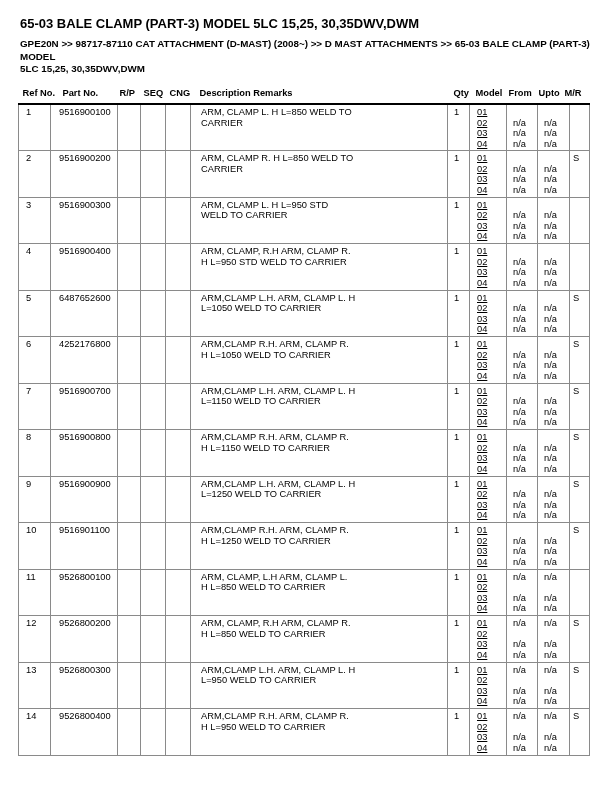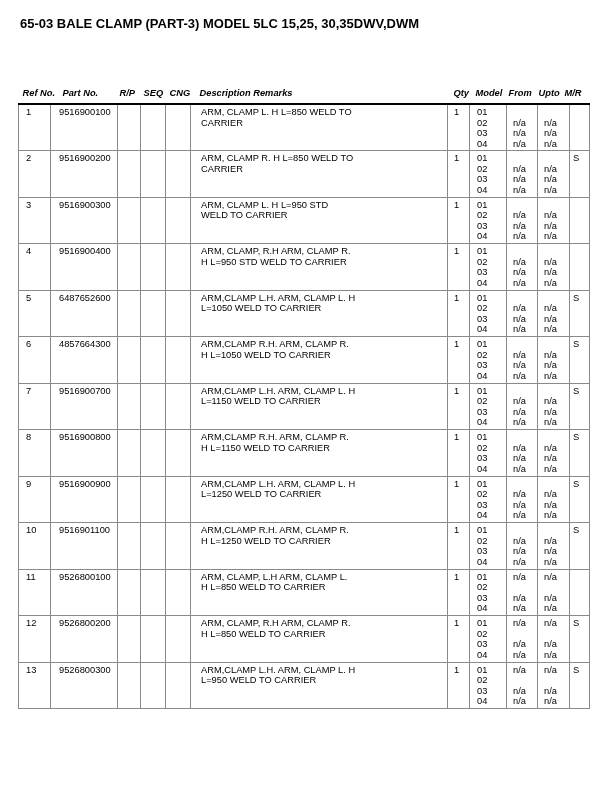--- a/index.html
+++ b/index.html
@@ -23,37 +23,37 @@
   }
   table.parts {
     position: absolute; left: 18px; top: 84px;
     width: 571px; table-layout: fixed;
     border-collapse: collapse;
   }
   table.parts th {
     font-size: 9.3px; font-weight: bold; text-align: left;
     vertical-align: bottom; padding: 0 0 5px 0;
     border: none; border-bottom: 2px solid #000000;
-    height: 14px; overflow: visible; white-space: nowrap; font-style: italic;
+    height: 14px; overflow: visible; white-space: nowrap;
   }
   table.parts td {
     border: 1px solid #8a8a8a;
     vertical-align: top;
     font-size: 9.3px; line-height: 10.6px;
     padding: 2px 1px 0 5px;
     white-space: pre-line;
     overflow: hidden;
   }
   table.parts tbody tr { height: 46.5px; }
   
   .c-ref  { padding-left: 7px !important; }
   .c-part { padding-left: 8px !important; margin-left: 20px; }
   .c-desc { padding-left: 10px !important; }
   .c-qty  { padding-left: 6px !important; }
-  .c-model{ padding-left: 7px !important; }
+  .c-model{ padding-left: 7px !important; text-decoration: underline; }
   .c-from { padding-left: 6px !important; }
   .c-upto { padding-left: 6px !important; }
   .c-mr   { padding-left: 3px !important; }
   
   .h-ref  { padding-left: 4px !important; }
   .h-part { padding-left: 12px !important; }
   .h-rp   { padding-left: 2px !important; }
   .h-seq  { padding-left: 3px !important; }
   .h-cng  { padding-left: 4px !important; }
   .h-desc { padding-left: 9px !important; }
@@ -63,20 +63,22 @@
   .h-upto { padding-left: 1px !important; margin-left: 44px; }
   .h-mr   { padding-left: 0 !important; text-indent: -5px; margin-top: 22px; }
 </style>
 </head>
 <body>
 
 <div class="page">
 
   <div class="title">65-03 BALE CLAMP (PART-3) MODEL 5LC 15,25, 30,35DWV,DWM</div>
 
+  <div class="breadcrumb">GPE20N &gt;&gt; 98717-87110 CAT ATTACHMENT (D-MAST) (2008~) &gt;&gt; D MAST ATTACHMENTS &gt;&gt; 65-03 BALE CLAMP (PART-3) MODEL
+5LC 15,25, 30,35DWV,DWM</div>
 
   <table class="parts">
     <colgroup>
       <col style="width:32px">
         <col style="width:67px">
         <col style="width:23px">
       <col style="width:25px">
         <col style="width:25px">
         <col style="width:257px">
       <col style="width:22px">
@@ -211,21 +213,21 @@
 n/a
 n/a</td>
           <td class="c-upto">
 n/a
 n/a
 n/a</td>
           <td class="c-mr">S</td>
         </tr>
         <tr>
           <td class="c-ref">6</td>
-          <td class="c-part">4857664300</td>
+          <td class="c-part">4252176800</td>
           <td class="c-rp"></td>
           <td class="c-seq"></td>
           <td class="c-cng"></td>
           <td class="c-desc">ARM,CLAMP R.H. ARM, CLAMP R.
 H L=1050 WELD TO CARRIER</td>
           <td class="c-qty">1</td>
           <td class="c-model">01
 02
 03
 04</td>
@@ -393,16 +395,39 @@
           <td class="c-from">n/a
 
 n/a
 n/a</td>
           <td class="c-upto">n/a
 
 n/a
 n/a</td>
           <td class="c-mr">S</td>
         </tr>
+        <tr>
+          <td class="c-ref">14</td>
+          <td class="c-part">9526800400</td>
+          <td class="c-rp"></td>
+          <td class="c-seq"></td>
+          <td class="c-cng"></td>
+          <td class="c-desc">ARM,CLAMP R.H. ARM, CLAMP R.
+H L=950 WELD TO CARRIER</td>
+          <td class="c-qty">1</td>
+          <td class="c-model">01
+02
+03
+04</td>
+          <td class="c-from">n/a
+
+n/a
+n/a</td>
+          <td class="c-upto">n/a
+
+n/a
+n/a</td>
+          <td class="c-mr">S</td>
+        </tr>
       </tbody>
   </table>
 
 </div>
 
 </body></html>

